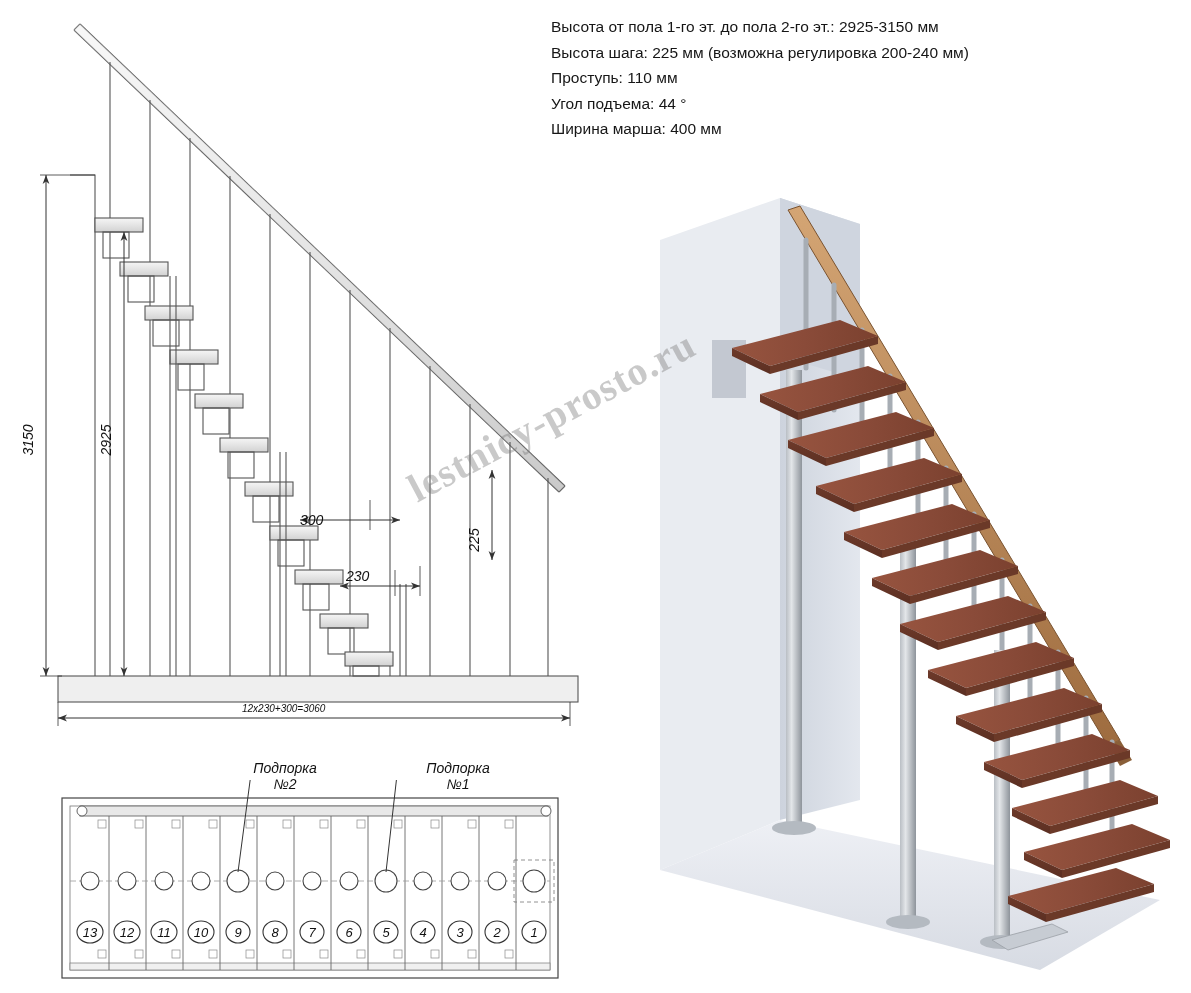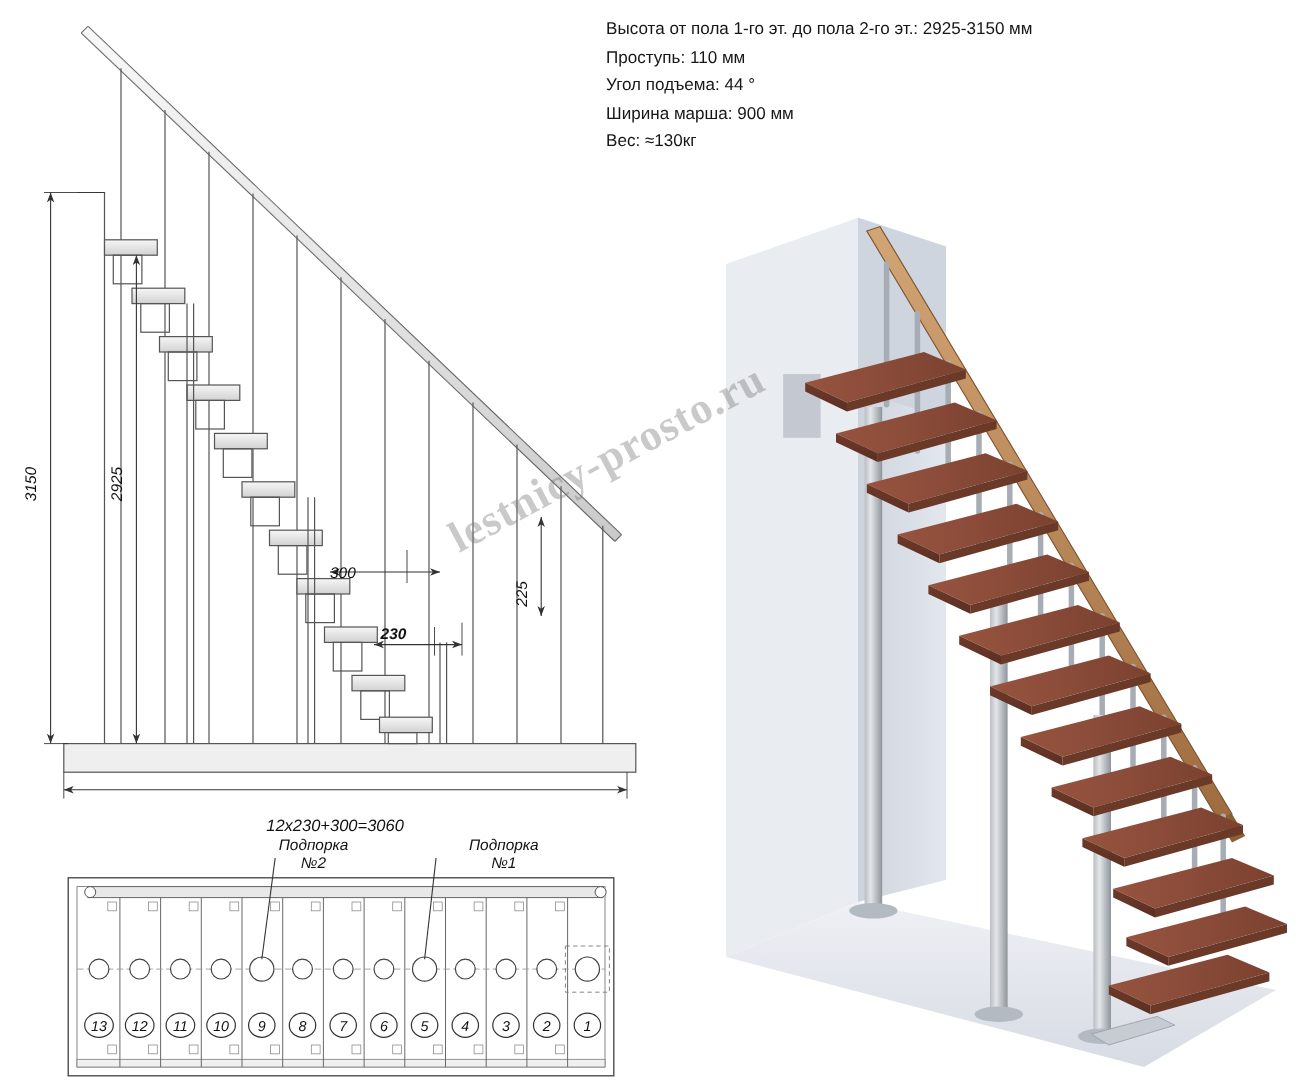--- a/index.html
+++ b/index.html
@@ -45,24 +45,24 @@
     font-family:"Liberation Sans",sans-serif;fill:#111;
   }
 </style>
 </head>
 <body>
 
 <div id="root">
 
   <div class="spec">
     <div class="line">Высота от пола 1-го эт. до пола 2-го эт.: 2925-3150 мм</div>
+    <div class="line">Высота шага: 225 мм (возможна регулировка 200-240 мм)</div>
     <div class="line">Проступь: 110 мм</div>
     <div class="line">Угол подъема: 44 °</div>
-    <div class="line">Ширина марша: 900 мм</div>
-    <div class="line">Вес: ≈130кг</div>
+    <div class="line">Ширина марша: 400 мм</div>
   </div>
 
   <svg id="elevation" viewBox="0 0 600 760">
     <defs>
       <marker id="arrL" markerWidth="10" markerHeight="8" refX="9" refY="4" orient="auto">
         <path d="M9,4 L0,0.6 L2.4,4 L0,7.4 Z" fill="#333"></path>
       </marker>
       <marker id="arrR" markerWidth="10" markerHeight="8" refX="1" refY="4" orient="auto">
         <path d="M1,4 L10,0.6 L7.6,4 L10,7.4 Z" fill="#333"></path>
       </marker>
@@ -172,22 +172,22 @@
 
     <g>
       <line x1="492" y1="470" x2="492" y2="560" stroke="#333" stroke-width="1" marker-start="url(#arrR)" marker-end="url(#arrL)"></line>
     </g>
   </svg>
 
   <div class="dim-label vlabel" style="left:36px;top:440px;transform:rotate(-90deg) translate(-50%,-100%);">3150</div>
   <div class="dim-label vlabel" style="left:114px;top:440px;transform:rotate(-90deg) translate(-50%,-100%);">2925</div>
   <div class="dim-label vlabel" style="left:482px;top:540px;transform:rotate(-90deg) translate(-50%,-100%);">225</div>
   <div class="dim-label" style="left:300px;top:512px;text-align:right;">300</div>
-  <div class="dim-label" style="left:346px;top:568px;font-weight:bold;">230</div>
-  <div class="dim-label" style="left:242px;top:742px;font-size:15px;">12х230+300=3060</div>
+  <div class="dim-label" style="left:346px;top:568px;">230</div>
+  <div class="dim-label" style="left:242px;top:703px;font-size:10px;">12х230+300=3060</div>
 
   <svg id="plan" viewBox="0 0 540 205">
     <g>
       <rect x="22" y="18" width="496" height="180" fill="#ffffff" stroke="#444" stroke-width="1.2"></rect>
       <rect x="30" y="26" width="480" height="164" fill="none" stroke="#777" stroke-width="0.8"></rect>
 
       <rect x="40" y="26" width="468" height="10" fill="#e8e8e8" stroke="#666" stroke-width="0.9"></rect>
       <circle cx="42" cy="31" r="5" fill="#fff" stroke="#555" stroke-width="0.9"></circle>
       <circle cx="506" cy="31" r="5" fill="#fff" stroke="#555" stroke-width="0.9"></circle>
 

